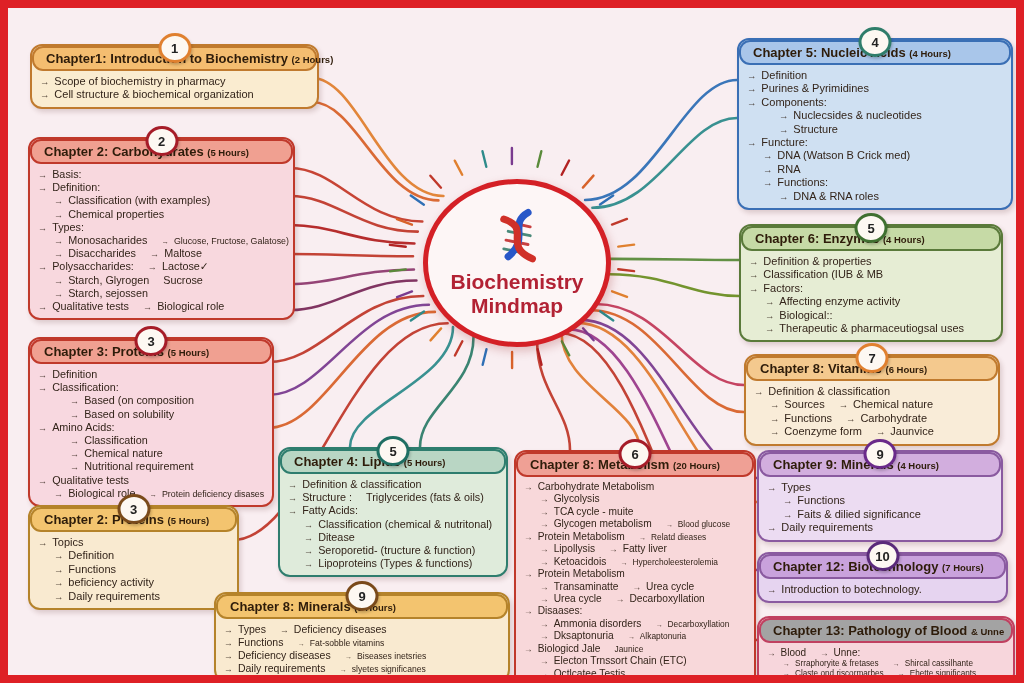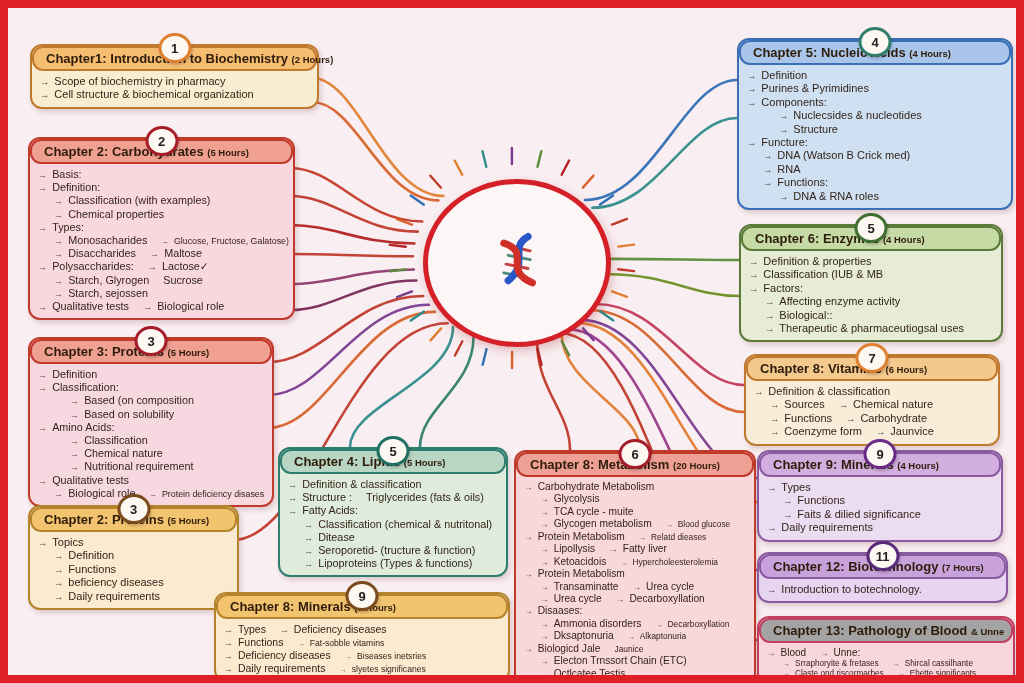--- a/index.html
+++ b/index.html
@@ -95,20 +95,24 @@
   <svg width="66" height="62" viewBox="0 0 60 56">
     <g fill="none" stroke-linecap="round">
       <line x1="24" y1="13" x2="42" y2="17" stroke="#c84040" stroke-width="2.6"></line>
       <line x1="22" y1="21" x2="42" y2="25" stroke="#4a8a7a" stroke-width="2.6"></line>
       <line x1="20" y1="29" x2="40" y2="33" stroke="#c84040" stroke-width="2.6"></line>
       <line x1="18" y1="37" x2="38" y2="41" stroke="#4a8a7a" stroke-width="2.6"></line>
       <path d="M40,4 C22,14 42,28 22,44" stroke="#2857c8" stroke-width="6.5"></path>
       <path d="M18,10 C44,18 16,34 44,46" stroke="#d03028" stroke-width="6.5"></path>
     </g>
   </svg>
+  <div id="center-title">
+    <div>Biochemistry</div>
+    <div>Mindmap</div>
+  </div>
 </div>
 
 <div class="frame"></div>
 
 <div class="box" style="left: 30px; top: 44px; width: 285px; font-size: 11px; background: rgb(250, 236, 208); border: 2px solid rgb(192, 122, 46);">
     <div class="hdr" style="background: rgb(244, 189, 112); border-color: rgb(192, 122, 46);"><span>Chapter1: Introduction to Biochemistry</span> <span class="hrs"> (2 Hours)</span><div class="badge" style="border-color: rgb(224, 128, 47);">1</div></div>
     <div class="bdy">
       <div class="row" style="margin-left: 0px;">
         <span class="arr">→</span>
         <span class="c1">Scope of biochemistry in pharmacy</span>
@@ -246,21 +250,21 @@
       <div class="row" style="margin-left: 16px;">
         <span class="arr">→</span>
         <span class="c1">Definition</span>
       </div>
       <div class="row" style="margin-left: 16px;">
         <span class="arr">→</span>
         <span class="c1">Functions</span>
       </div>
       <div class="row" style="margin-left: 16px;">
         <span class="arr">→</span>
-        <span class="c1">beficiency diseases</span>
+        <span class="c1">beficiency activity</span>
       </div>
       <div class="row" style="margin-left: 16px;">
         <span class="arr">→</span>
         <span class="c1">Daily requirements</span>
       </div>
     </div>
   </div>
 <div class="box" style="left: 278px; top: 447px; width: 226px; font-size: 10.8px; background: rgb(223, 235, 219); border: 2px solid rgb(46, 125, 110);">
     <div class="hdr" style="background: rgb(185, 214, 196); border-color: rgb(46, 125, 110);"><span>Chapter 4: Lipids</span> <span class="hrs"> (5 Hours)</span><div class="badge" style="border-color: rgb(31, 111, 99);">5</div></div>
     <div class="bdy">
@@ -560,21 +564,21 @@
         <span class="arr">→</span>
         <span class="c1">Faits &amp; dilied significance</span>
       </div>
       <div class="row" style="margin-left: 0px;">
         <span class="arr">→</span>
         <span class="c1">Daily requirements</span>
       </div>
     </div>
   </div>
 <div class="box" style="left: 757px; top: 552px; width: 247px; font-size: 11px; background: rgb(230, 212, 240); border: 2px solid rgb(138, 90, 160);">
-    <div class="hdr" style="background: rgb(201, 162, 220); border-color: rgb(138, 90, 160);"><span>Chapter 12: Biotechnology</span> <span class="hrs"> (7 Hours)</span><div class="badge" style="border-color: rgb(90, 42, 122);">11</div></div>
+    <div class="hdr" style="background: rgb(201, 162, 220); border-color: rgb(138, 90, 160);"><span>Chapter 12: Biotechnology</span> <span class="hrs"> (7 Hours)</span><div class="badge" style="border-color: rgb(90, 42, 122);">10</div></div>
     <div class="bdy">
       <div class="row" style="margin-left: 0px;">
         <span class="arr">→</span>
         <span class="c1">Introduction to botechnology.</span>
       </div>
     </div>
   </div>
 <div class="box" style="left: 757px; top: 616px; width: 254px; font-size: 10px; background: rgb(247, 214, 220); border: 2px solid rgb(192, 64, 96);">
     <div class="hdr" style="background: #a3a3a3; border-color: rgb(192, 64, 96);"><span>Chapter 13: Pathology of Blood</span> <span class="hrs"> &amp; Unne</span></div>
     <div class="bdy">

